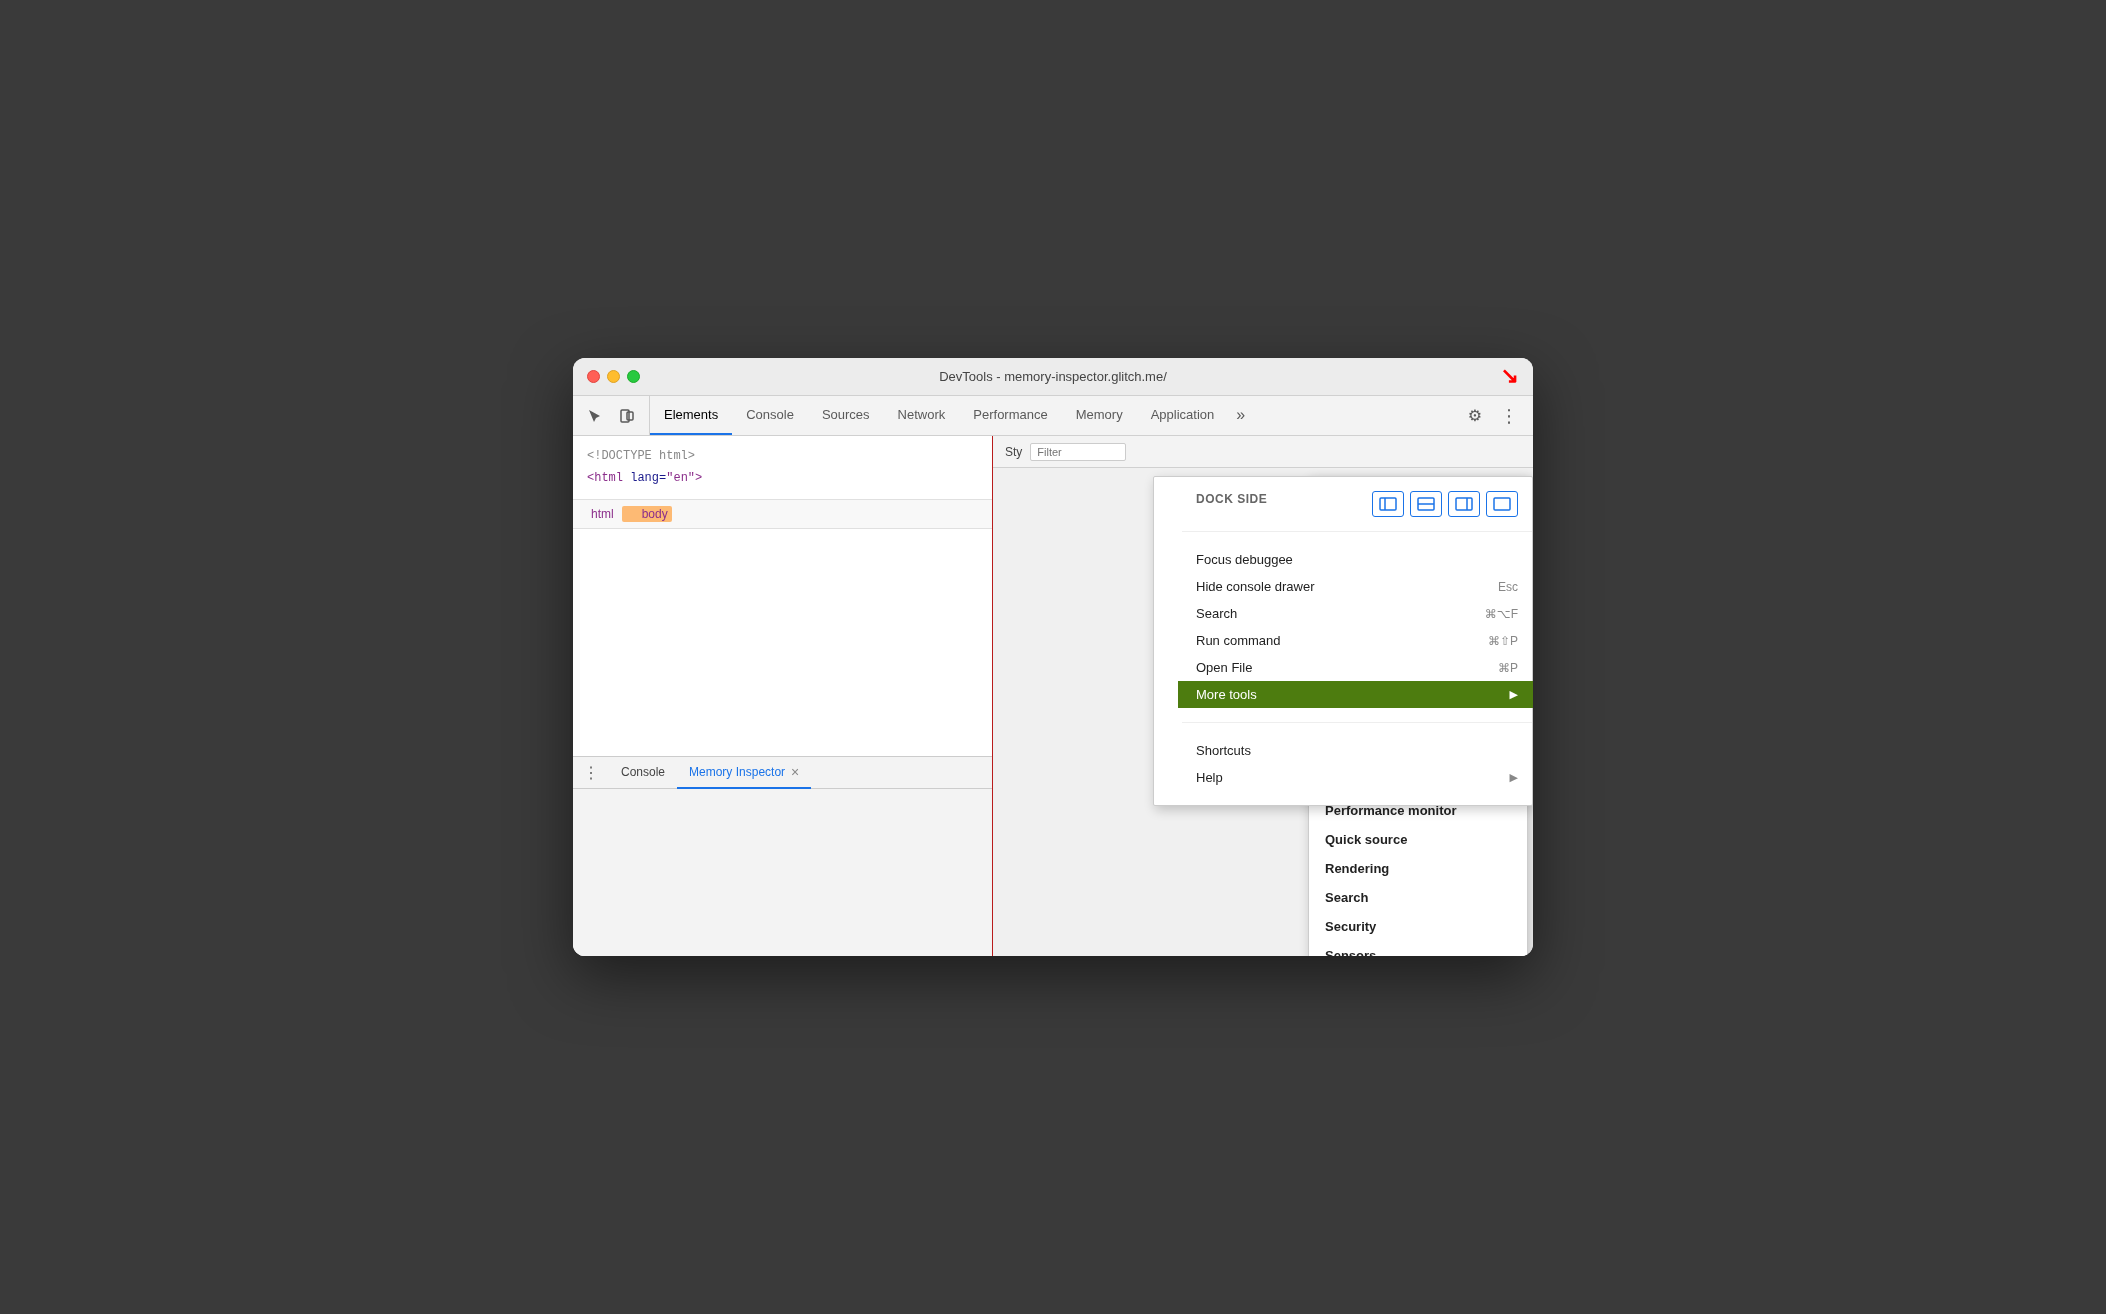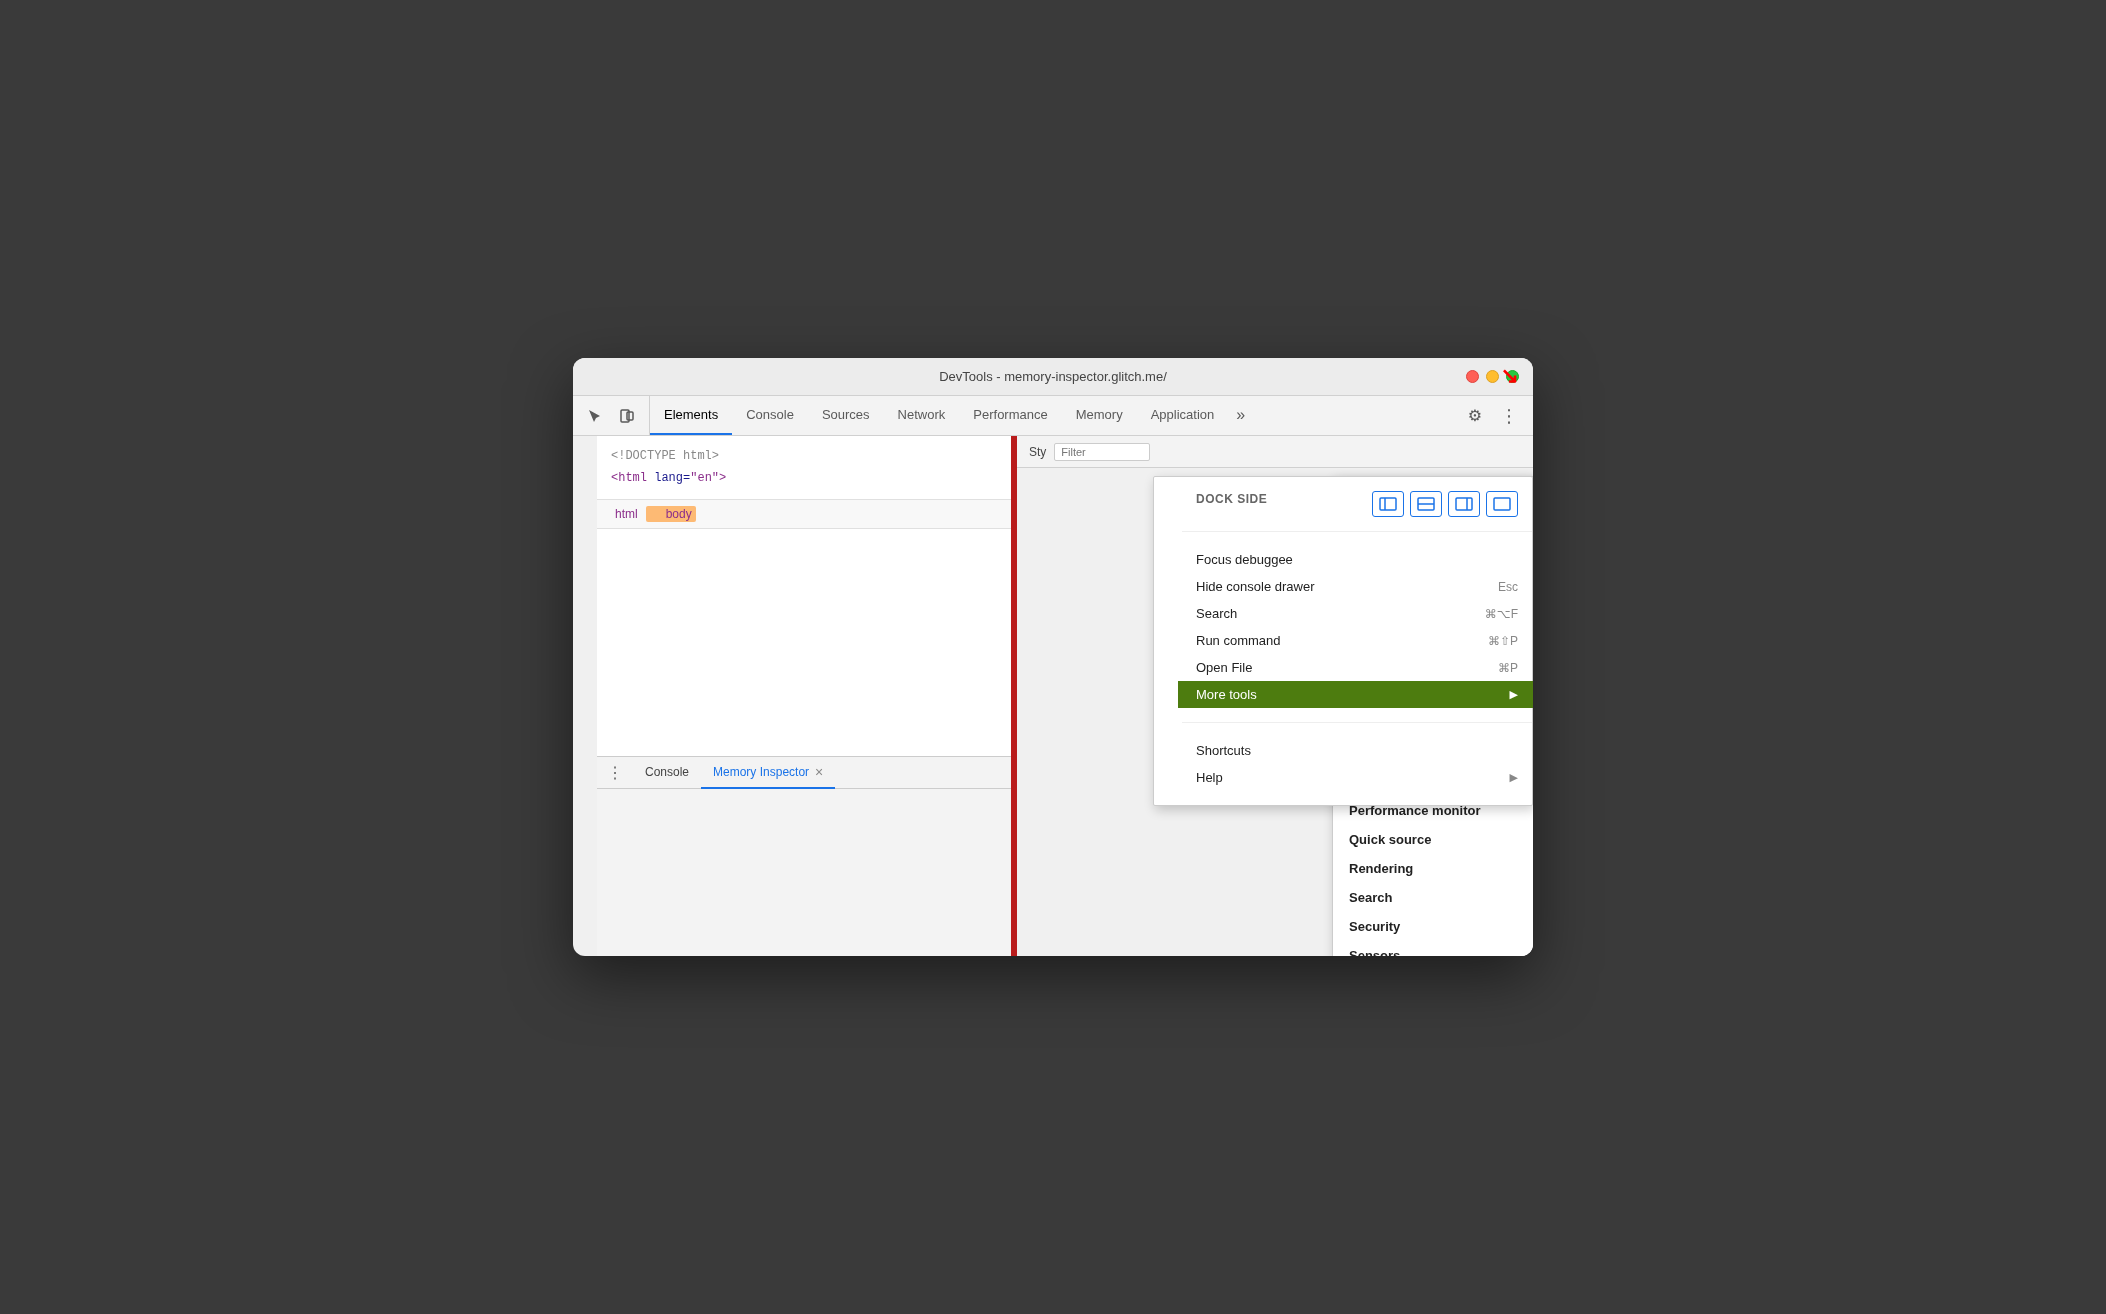--- a/index.html
+++ b/index.html
@@ -23,21 +23,20 @@
 
     
     .title-bar {
       background: #ececec;
       height: 38px;
       display: flex;
       align-items: center;
       padding: 0 14px;
       border-bottom: 1px solid #d0d0d0;
       position: relative;
-      justify-content: flex-end;
     }
     .traffic-lights {
       display: flex;
       gap: 7px;
     }
     .traffic-light {
       width: 13px;
       height: 13px;
       border-radius: 50%;
       cursor: pointer;
@@ -135,25 +134,24 @@
     
     .main-content {
       display: flex;
       height: 520px;
     }
 
     
     .left-panel {
       width: 420px;
       background: #fff;
-      border-right: 6px solid #b91c1c;
+      border-right: 1px solid #b91c1c;
       display: flex;
       flex-direction: column;
       overflow: hidden;
-      margin-left: 24px;
     }
 
     .html-content {
       padding: 10px 14px;
       font-family: 'Courier New', monospace;
       font-size: 12px;
       line-height: 1.8;
       border-bottom: 1px solid #e0e0e0;
     }
     .html-gray { color: #888; }

